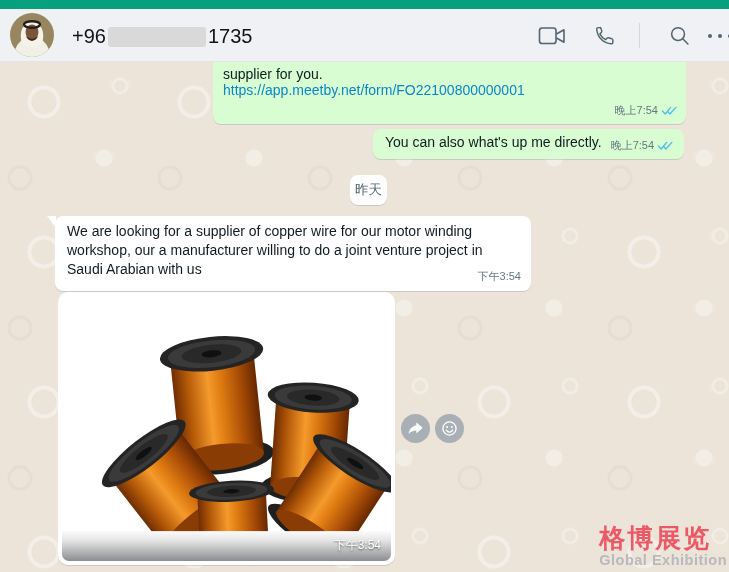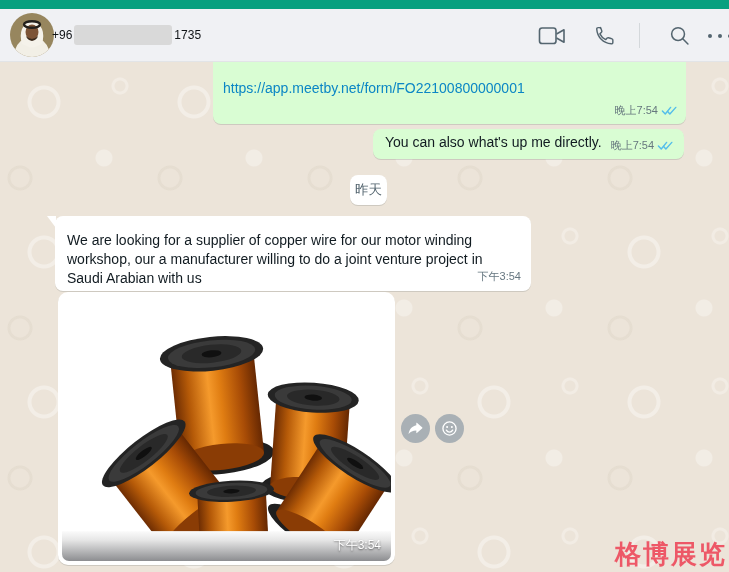--- a/index.html
+++ b/index.html
@@ -7,22 +7,22 @@
   #app { position:relative; width:729px; height:572px; overflow:hidden; background:#ebe3d8; }
 
   
   .titlebar { position:absolute; left:0; top:0; width:729px; height:9px; background:#07a07f; z-index:5; }
 
   
   .header { position:absolute; left:0; top:9px; width:729px; height:53px; background:#f0f1f4;
             border-bottom:1px solid #e2e4e7; z-index:4; }
   .avatar { position:absolute; left:10px; top:4px; width:44px; height:44px; border-radius:50%;
             overflow:hidden; cursor:pointer; }
-  .contact { position:absolute; left:52px; top:16px; display:flex; align-items:center;
-             font-size:12px; color:#101417; cursor:pointer; }
+  .contact { position:absolute; left:72px; top:16px; display:flex; align-items:center;
+             font-size:20px; color:#101417; cursor:pointer; }
   .redact { display:inline-block; width:98px; height:20px; background:#d9d9d9; border-radius:3px;
             margin:0 2px; }
   .hicon { position:absolute; top:0; height:53px; display:flex; align-items:center; cursor:pointer; }
   .hicon svg { display:block; }
   .hdivider { position:absolute; left:639px; top:14px; width:1px; height:25px; background:#d4d8db; }
 
   
   .chat { position:absolute; left:0; top:62px; width:729px; height:510px; overflow:hidden;
           background:#ece4d9; }
   .chat::before { content:""; position:absolute; inset:0; pointer-events:none;
@@ -34,37 +34,37 @@
     background-size:150px 150px; }
 
   .bubble { position:absolute; box-shadow:0 1px .5px rgba(11,20,26,.13); font-size:14px;
             color:#111b21; cursor:pointer; }
   .out { background:#d9fdd3; }
   .in  { background:#ffffff; }
 
   .bubble-link { left:213px; top:-4px; width:473px; height:66px; border-radius:0 0 8px 8px;
                  padding:6px 10px; }
   .bubble-link .msg-line { margin-top:2px; }
-  .bubble-link .msg-url { display:block; margin-top:16px; color:#0b86c5; text-decoration:none;
+  .bubble-link .msg-url { display:block; margin-top:0; color:#0b86c5; text-decoration:none;
                           font-size:14px; }
   .meta { position:absolute; right:8px; bottom:6px; display:flex; align-items:center; gap:3px; }
   .meta .time { font-size:11px; color:#66777e; white-space:nowrap; }
 
   .bubble-direct { left:373px; top:67px; height:30px; border-radius:8px; padding:2px 10px 6px 12px;
                    display:flex; align-items:center; white-space:nowrap; }
   .bubble-direct .meta-inline { display:flex; align-items:center; gap:3px; margin-left:9px;
                                 margin-top:6px; }
   .bubble-direct .time { font-size:11px; color:#66777e; }
 
   .datepill { position:absolute; left:350px; top:113px; background:#fff; border-radius:8px;
               padding:6px 5px; font-size:13.5px; color:#54656f;
               box-shadow:0 1px .5px rgba(11,20,26,.13); }
 
   .bubble-inquiry { left:55px; top:154px; width:476px; height:75px; border-radius:8px;
-                    padding:15px 12px 8px 12px; line-height:19px; }
+                    padding:6px 12px 8px 12px; line-height:19px; }
   .bubble-inquiry::before { content:""; position:absolute; left:-8px; top:0; width:0; height:0;
     border-top:0 solid transparent; border-bottom:12px solid transparent;
     border-right:9px solid #ffffff; }
   .bubble-inquiry .time-in { position:absolute; right:10px; bottom:5px; font-size:11px; color:#667781; }
 
   .bubble-photo { left:58px; top:230px; width:337px; height:273px; border-radius:10px;
                   padding:4px; background:#fff; }
   .photo { position:relative; width:329px; height:265px; border-radius:7px; overflow:hidden;
            background:#fff; }
   .photo svg { display:block; width:100%; height:100%; }
@@ -135,20 +135,21 @@
         <circle cx="4" cy="4" r="2" fill="#54656f"></circle>
         <circle cx="14" cy="4" r="2" fill="#54656f"></circle>
         <circle cx="24" cy="4" r="2" fill="#54656f"></circle>
       </svg>
     </div>
   </div>
 
   <div class="chat">
 
     <div class="bubble out bubble-link">
+      <div class="msg-line">supplier for you.</div>
       <a href="#" class="msg-url">https://app.meetby.net/form/FO22100800000001</a>
       <div class="meta">
         <span class="time">晚上7:54</span>
         <svg width="17" height="11" viewBox="0 0 18 11">
           <path d="M1.5 6l3 3.2L10.2 2.2" fill="none" stroke="#53bdeb" stroke-width="1.5" stroke-linecap="round" stroke-linejoin="round"></path>
           <path d="M7 6.6l2.4 2.6L15.7 2.2" fill="none" stroke="#53bdeb" stroke-width="1.5" stroke-linecap="round" stroke-linejoin="round"></path>
         </svg>
       </div>
     </div>
 
@@ -223,16 +224,17 @@
           <path d="M8 14c1 1.7 2.4 2.5 4 2.5s3-.8 4-2.5" fill="none" stroke="#fff" stroke-width="1.7" stroke-linecap="round"></path>
         </svg>
       </div>
     </div>
 
   </div>
 
   <div class="watermark">
     <div class="wm-text">
       <div class="wm-cn">格博展览</div>
+      <div class="wm-en">Global Exhibition</div>
     </div>
   </div>
 
 </div>
 
 </body></html>

